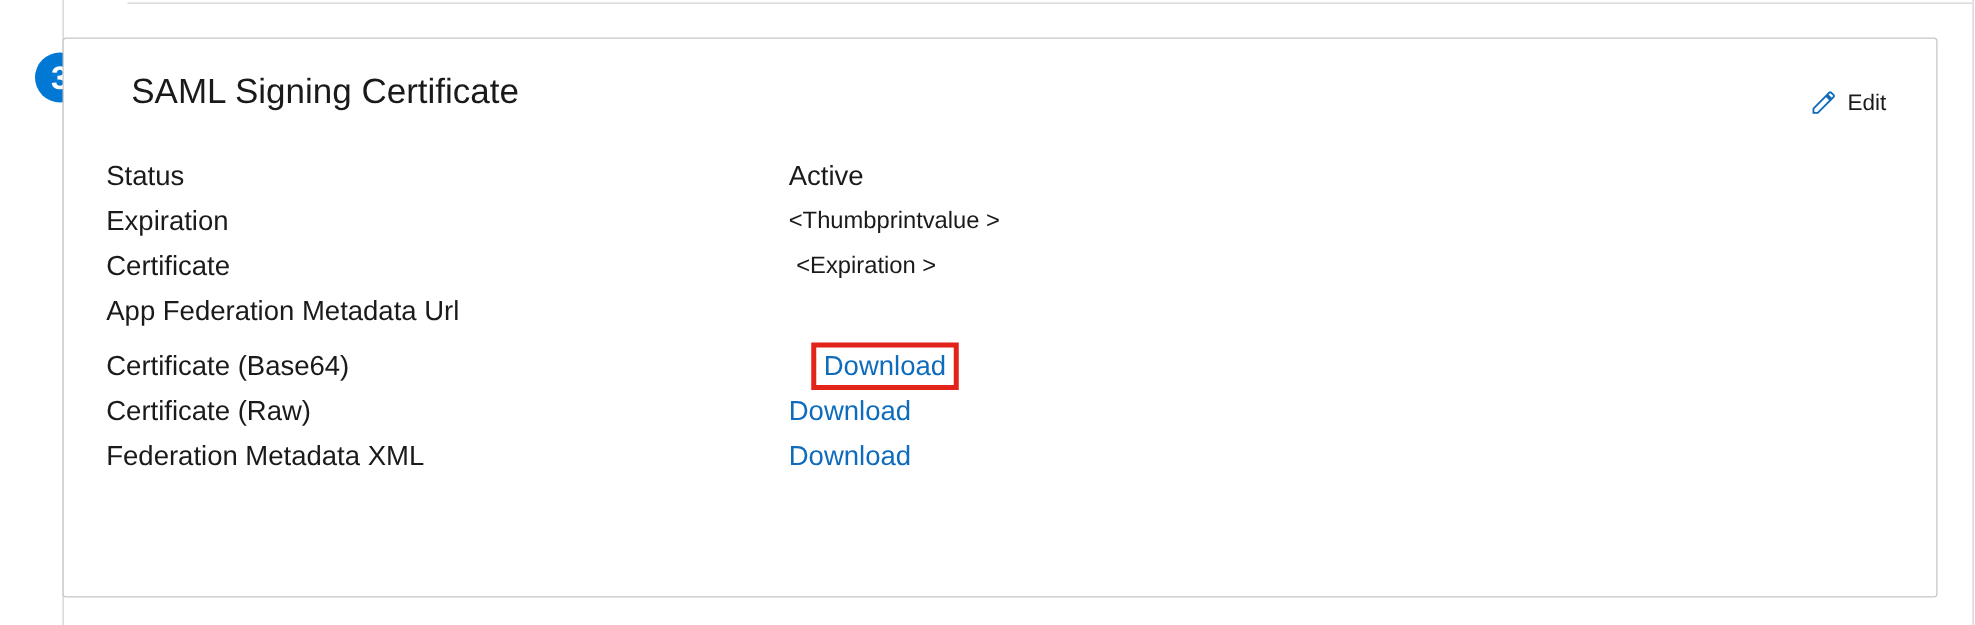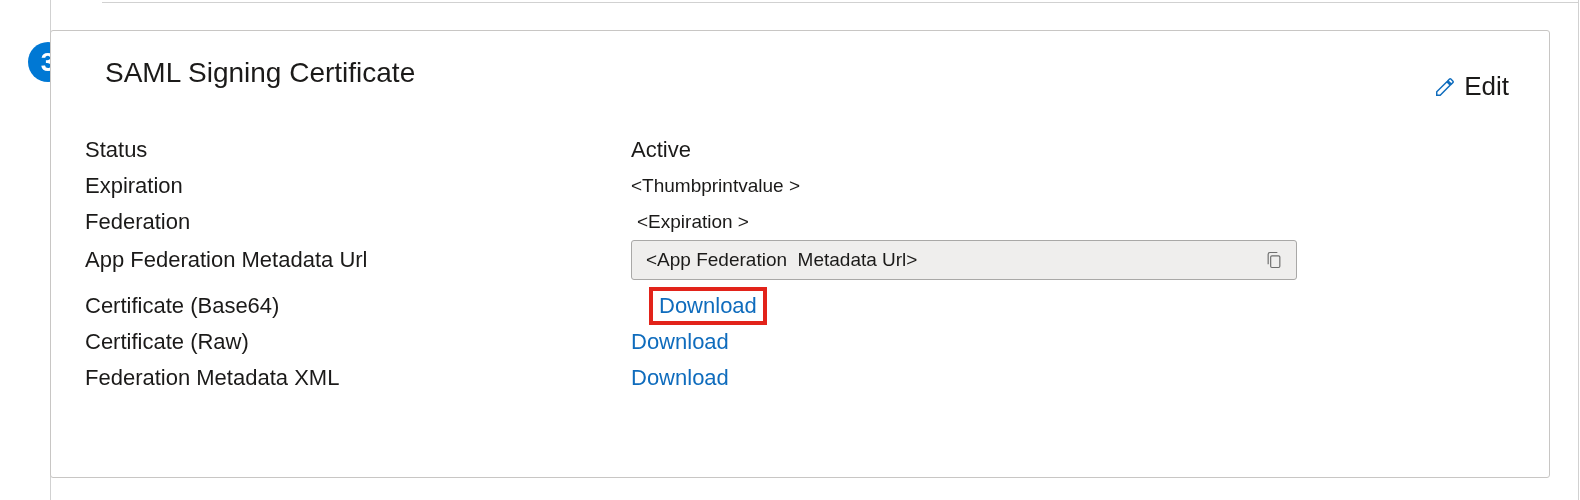--- a/index.html
+++ b/index.html
@@ -56,21 +56,21 @@
       font-weight: 400;
       color: #1b1a19;
     }
     .edit-button {
       display: flex;
       align-items: center;
       gap: 8px;
       background: transparent;
       border: none;
       cursor: pointer;
-      font-size: 26px;
+      font-size: 18px;
       color: #1b1a19;
       padding: 4px 6px;
       margin-top: 10px;
     }
     .edit-button svg { width: 22px; height: 22px; stroke: #0f6cbd; fill: none; stroke-width: 1.6; }
     .rows { margin-top: 26px; }
     .row {
       display: flex;
       align-items: center;
       min-height: 36px;
@@ -176,36 +176,27 @@
       <div class="row-label">Status</div>
       <div class="row-value">Active</div>
     </div>
 
     <div class="row">
       <div class="row-label">Expiration</div>
       <div class="row-value placeholder">&lt;Thumbprintvalue &gt;</div>
     </div>
 
     <div class="row">
-      <div class="row-label">Federation</div>
+      <div class="row-label">Certificate</div>
       <div class="row-value placeholder indent-1">&lt;Expiration &gt;</div>
     </div>
 
 
     <div class="row">
       <div class="row-label">App Federation Metadata Url</div>
-      <div class="metadata-field">
-        <input class="metadata-field-text" readonly="" value="&lt;App Federation  Metadata Url&gt;" style="">
-        <button class="copy-btn">
-          <svg viewBox="0 0 24 24">
-            <rect x="8" y="7" width="11" height="14" rx="1.5"></rect>
-            <path d="M5 17V5a2 2 0 0 1 2-2h9"></path>
-          </svg>
-        </button>
-      </div>
     </div>
 
     <div class="row gap-before">
       <div class="row-label">Certificate (Base64)</div>
       <a class="download-link highlighted">Download</a>
     </div>
 
     <div class="row">
       <div class="row-label">Certificate (Raw)</div>
       <a class="download-link">Download</a>

